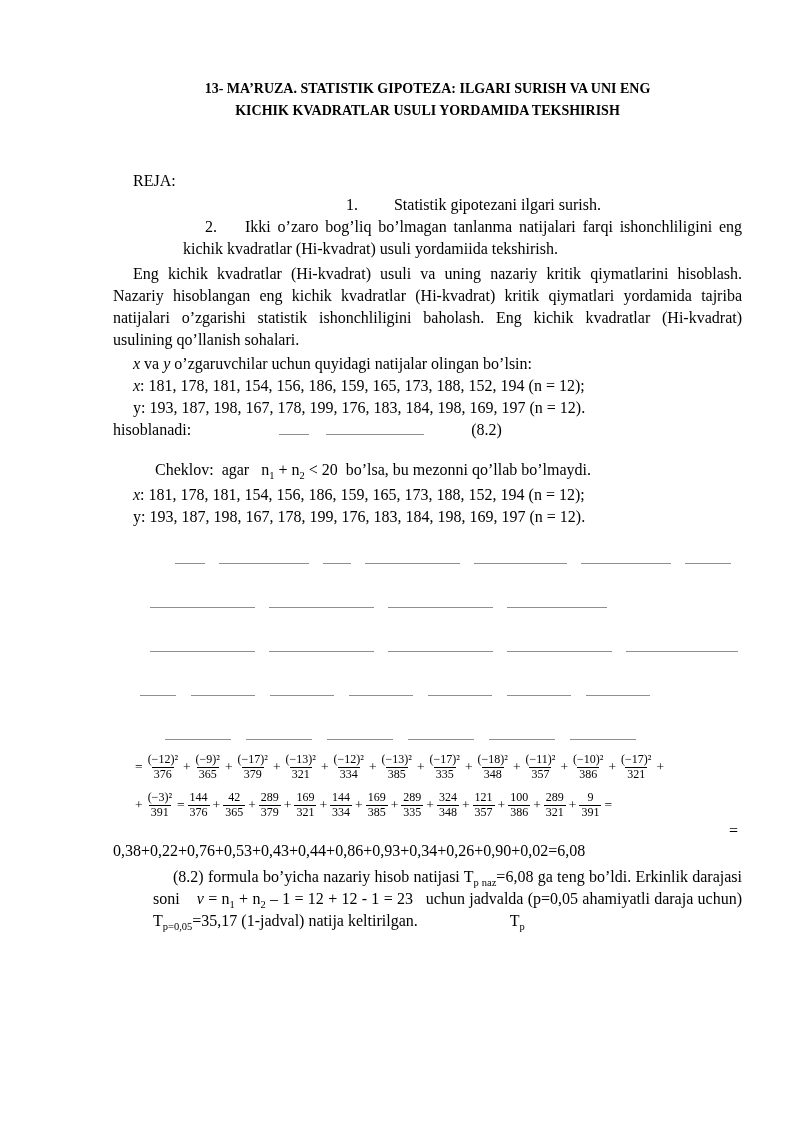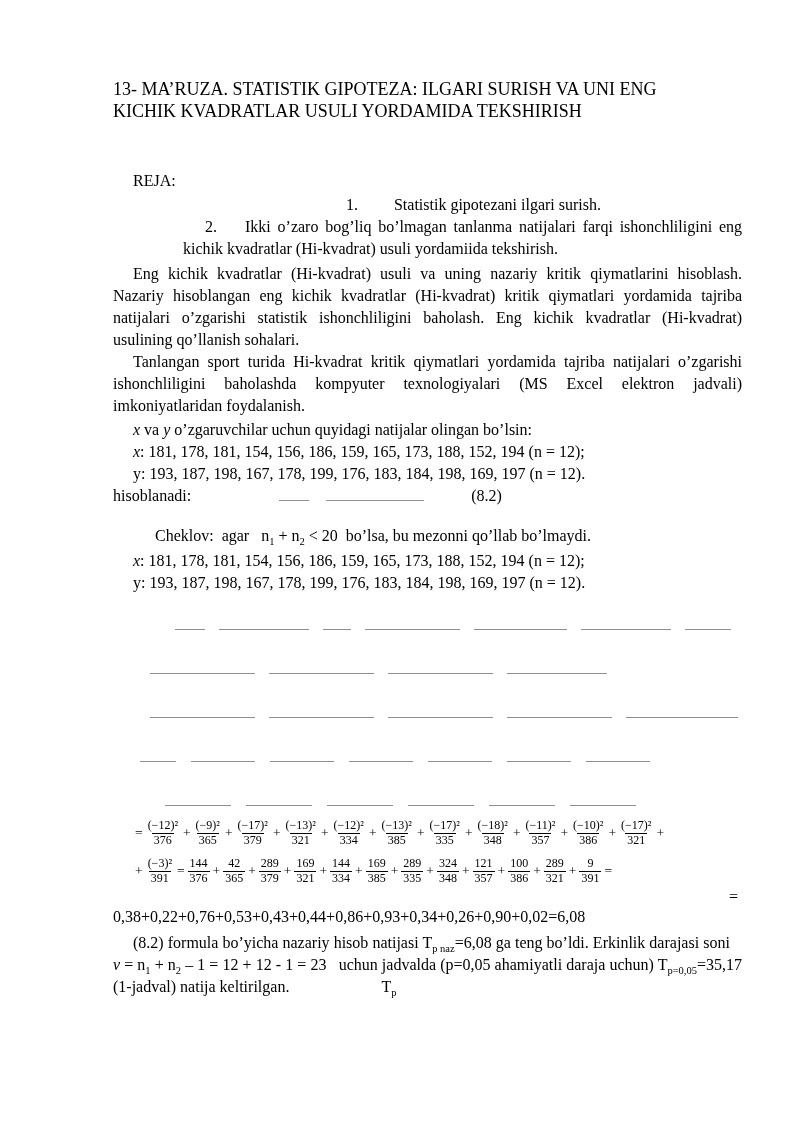--- a/index.html
+++ b/index.html
@@ -5,21 +5,21 @@
   * { margin:0; padding:0; box-sizing:border-box; }
   html,body { background:#ffffff; }
   .page {
     position:relative; width:800px; height:1131px; margin:0 auto;
     background:#ffffff; overflow:hidden; color:#000;
     font-family:"Liberation Serif", serif;
     font-size:16px; line-height:22px;
   }
   .content { padding:78px 58px 0 113px; }
 
-  .title { text-align:left; font-weight:normal; font-size:18px; }
+  .title { text-align:center; font-weight:bold; font-size:14px; }
 
   .reja { margin-top:48px; padding-left:20px; }
 
   .list-item { margin-left:70px; text-align:justify; }
   .list-item .li-num { display:inline; }
   .tab { display:inline-block; }
   .t36 { width:36px; }
   .t28 { width:28px; }
   .item1 { margin-top:2px; text-indent:22px; text-align:center; }
   .item2 { text-indent:22px; }
@@ -49,21 +49,21 @@
   .formula-line { display:flex; align-items:center; margin-left:20px; height:34px; white-space:nowrap; }
   .formula-line + .formula-line { margin-top:4px; }
   .fseq { display:inline-flex; align-items:center; }
   .op { margin:0 2px; font-size:13.5px; }
   .frac { display:inline-flex; flex-direction:column; align-items:center; font-size:12px; line-height:1.15; margin:0 1px; }
   .frac .fden { border-top:1px solid #000; padding:0 2px; }
   .frac .fnum { padding:0 2px; }
 
   .eq-right { text-align:right; height:18px; line-height:18px; padding-right:4px; }
   .result-line { }
-  .final { margin-top:4px; }
+  .final { margin-top:4px;margin-left:40px; }
   .gap90 { display:inline-block; width:92px; }
   .eqref { }
 </style>
 </head>
 <body>
 
 <div class="page">
   <div class="content">
 
     <div class="title">
@@ -76,21 +76,20 @@
     <div class="list-item item1">
       <span class="li-num">1.</span><span class="tab t36"></span><span>Statistik gipotezani ilgari surish.</span>
     </div>
 
     <div class="list-item item2">
       <span class="li-num">2.</span><span class="tab t28"></span><span>Ikki o’zaro bog’liq bo’lmagan tanlanma natijalari farqi ishonchliligini eng kichik kvadratlar (Hi-kvadrat) usuli yordamiida tekshirish.</span>
     </div>
 
     <p class="para indent20 p1">Eng kichik kvadratlar (Hi-kvadrat) usuli va uning nazariy kritik qiymatlarini hisoblash. Nazariy hisoblangan eng kichik kvadratlar (Hi-kvadrat) kritik qiymatlari yordamida tajriba natijalari o’zgarishi statistik ishonchliligini baholash. Eng kichik kvadratlar (Hi-kvadrat) usulining qo’llanish sohalari.</p>
 
-    <p class="para indent20">Tanlangan sport turida Hi-kvadrat kritik qiymatlari yordamida tajriba natijalari o’zgarishi ishonchliligini baholashda kompyuter texnologiyalari (MS Excel elektron jadvali) imkoniyatlaridan foydalanish.</p>
 
     <div class="line intro-line">
       <span class="it">x</span><span> va </span><span class="it">y</span><span> o’zgaruvchilar uchun quyidagi natijalar olingan bo’lsin:</span>
     </div>
 
     <div class="line pl20">
       <span class="it">x</span><span>: 181, 178, 181, 154, 156, 186, 159, 165, 173, 188, 152, 194  (n = 12);</span>
     </div>
 
     <div class="line pl20">

